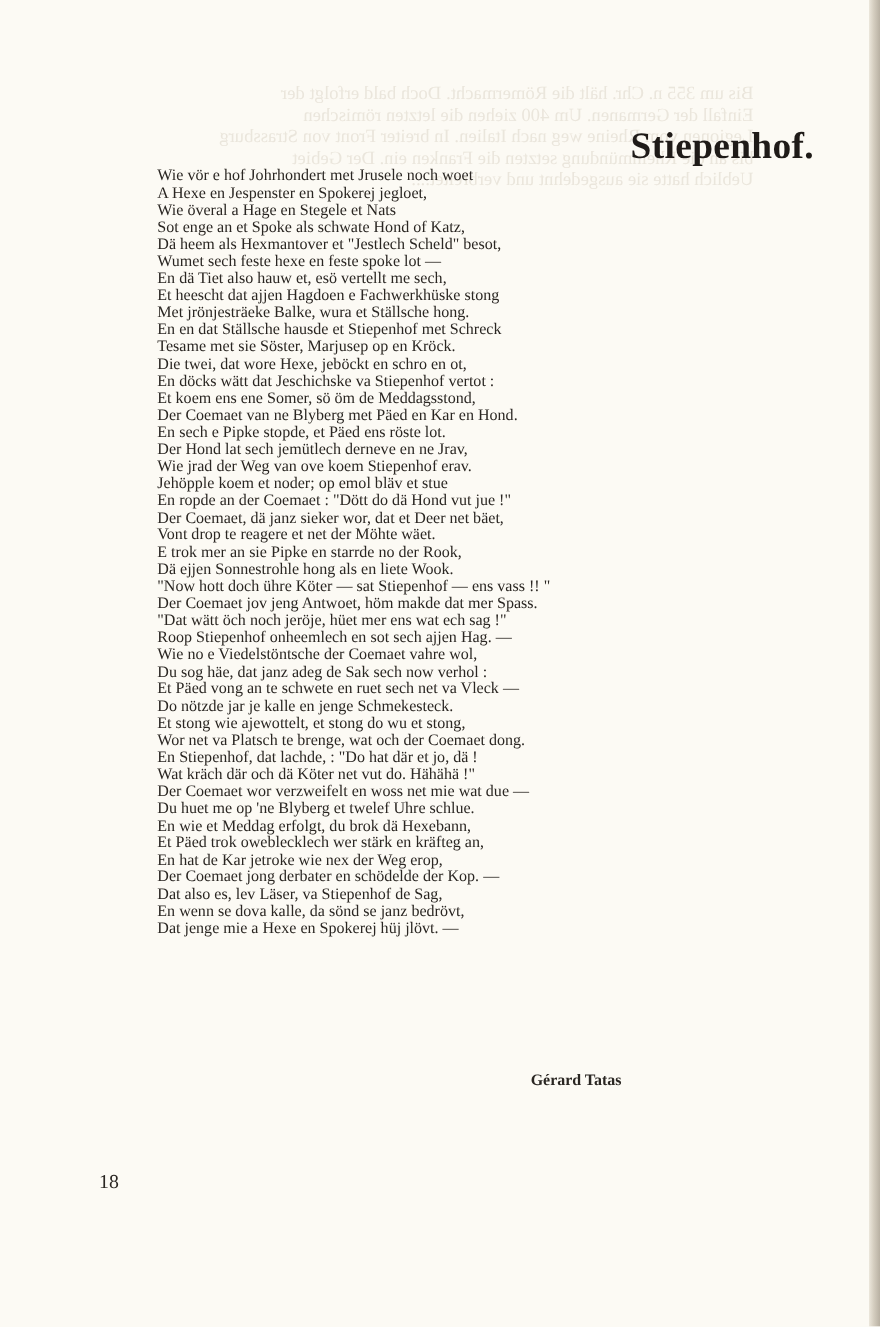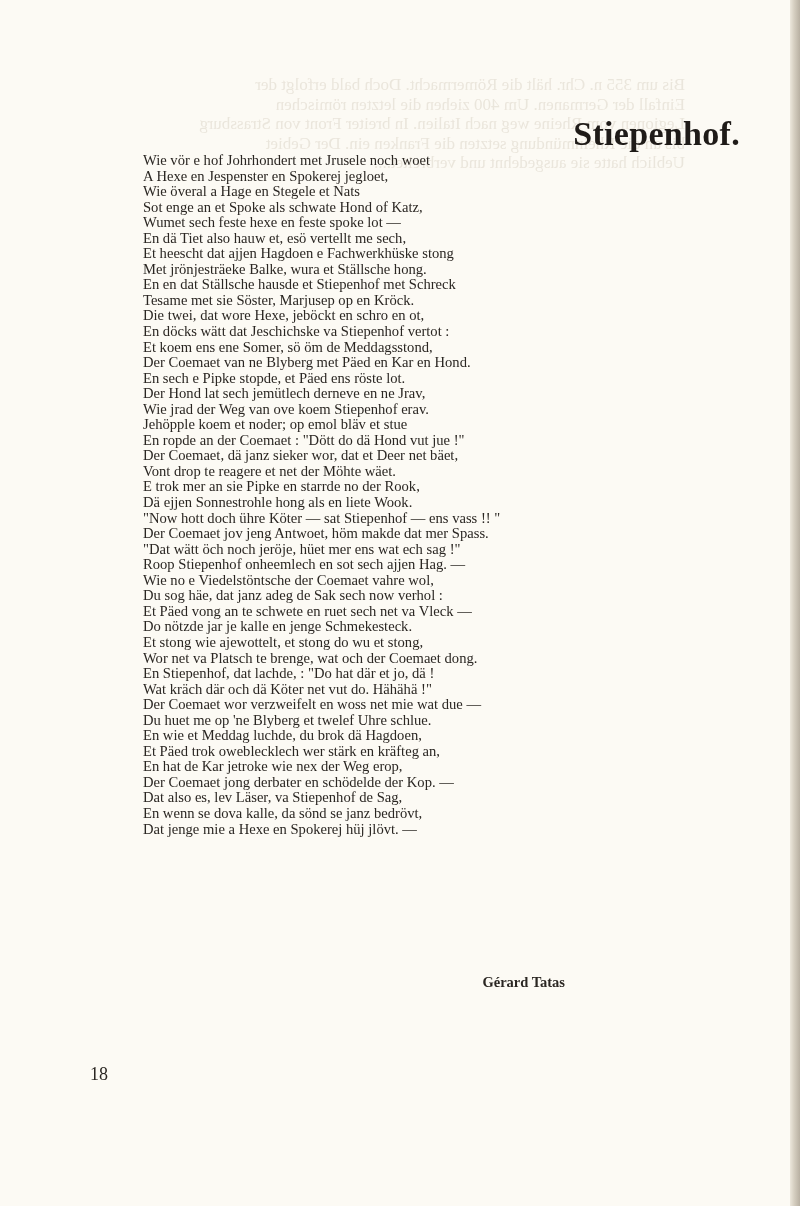--- a/index.html
+++ b/index.html
@@ -57,20 +57,21 @@
 bis an die Rheinmündung setzten die Franken ein. Der Gebiet
 Ueblich hatte sie ausgedehnt und verbreitet....</div></div>
 
   <h1 class="title">Stiepenhof.</h1>
 
   <div class="poem" id="poem">
       <span class="line">Wie vör e hof Johrhondert met Jrusele noch woet</span>
       <span class="line">A Hexe en Jespenster en Spokerej jegloet,</span>
       <span class="line">Wie överal a Hage en Stegele et Nats</span>
       <span class="line">Sot enge an et Spoke als schwate Hond of Katz,</span>
+      <span class="line">Dä heem als Hexmantover et "Jestlech Scheld" besot,</span>
       <span class="line">Wumet sech feste hexe en feste spoke lot —</span>
       <span class="line">En dä Tiet also hauw et, esö vertellt me sech,</span>
       <span class="line">Et heescht dat ajjen Hagdoen e Fachwerkhüske stong</span>
       <span class="line">Met jrönjesträeke Balke, wura et Ställsche hong.</span>
       <span class="line">En en dat Ställsche hausde et Stiepenhof met Schreck</span>
       <span class="line">Tesame met sie Söster, Marjusep op en Kröck.</span>
       <span class="line">Die twei, dat wore Hexe, jeböckt en schro en ot,</span>
       <span class="line">En döcks wätt dat Jeschichske va Stiepenhof vertot :</span>
       <span class="line">Et koem ens ene Somer, sö öm de Meddagsstond,</span>
       <span class="line">Der Coemaet van ne Blyberg met Päed en Kar en Hond.</span>
@@ -90,21 +91,21 @@
       <span class="line">Wie no e Viedelstöntsche der Coemaet vahre wol,</span>
       <span class="line">Du sog häe, dat janz adeg de Sak sech now verhol :</span>
       <span class="line">Et Päed vong an te schwete en ruet sech net va Vleck —</span>
       <span class="line">Do nötzde jar je kalle en jenge Schmekesteck.</span>
       <span class="line">Et stong wie ajewottelt, et stong do wu et stong,</span>
       <span class="line">Wor net va Platsch te brenge, wat och der Coemaet dong.</span>
       <span class="line">En Stiepenhof, dat lachde, : "Do hat där et jo, dä !</span>
       <span class="line">Wat kräch där och dä Köter net vut do. Hähähä !"</span>
       <span class="line">Der Coemaet wor verzweifelt en woss net mie wat due —</span>
       <span class="line">Du huet me op 'ne Blyberg et twelef Uhre schlue.</span>
-      <span class="line">En wie et Meddag luchde, du brok dä Hagdoen,</span>
+      <span class="line">En wie et Meddag erfolgt, du brok dä Hexebann,</span>
       <span class="line">Et Päed trok oweblecklech wer stärk en kräfteg an,</span>
       <span class="line">En hat de Kar jetroke wie nex der Weg erop,</span>
       <span class="line">Der Coemaet jong derbater en schödelde der Kop. —</span>
       <span class="line">Dat also es, lev Läser, va Stiepenhof de Sag,</span>
       <span class="line">En wenn se dova kalle, da sönd se janz bedrövt,</span>
       <span class="line">Dat jenge mie a Hexe en Spokerej hüj jlövt. —</span>
     </div>
 
   <div class="author">Gérard Tatas</div>
 

